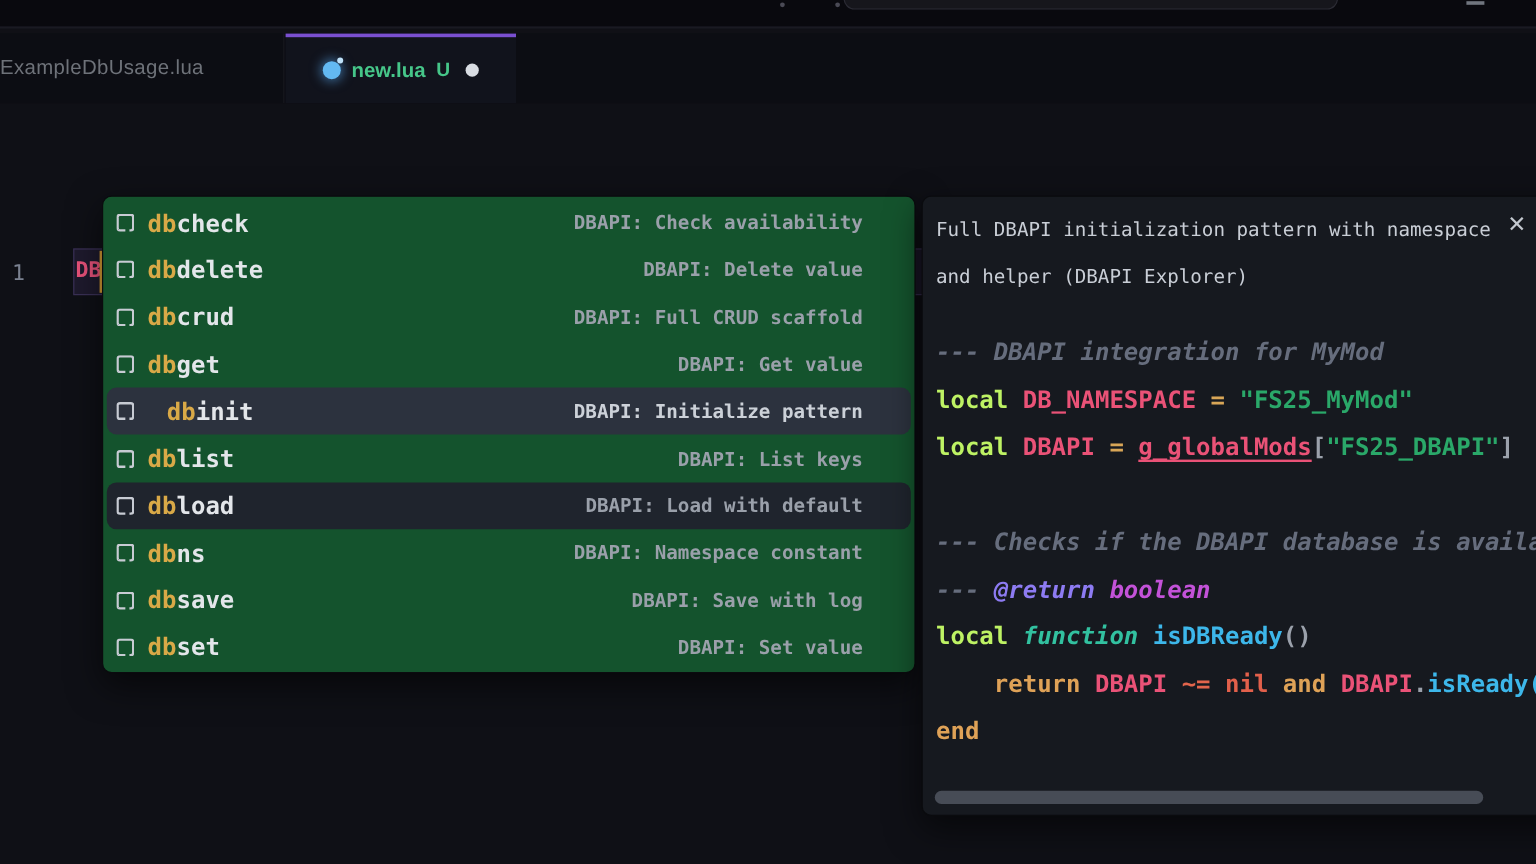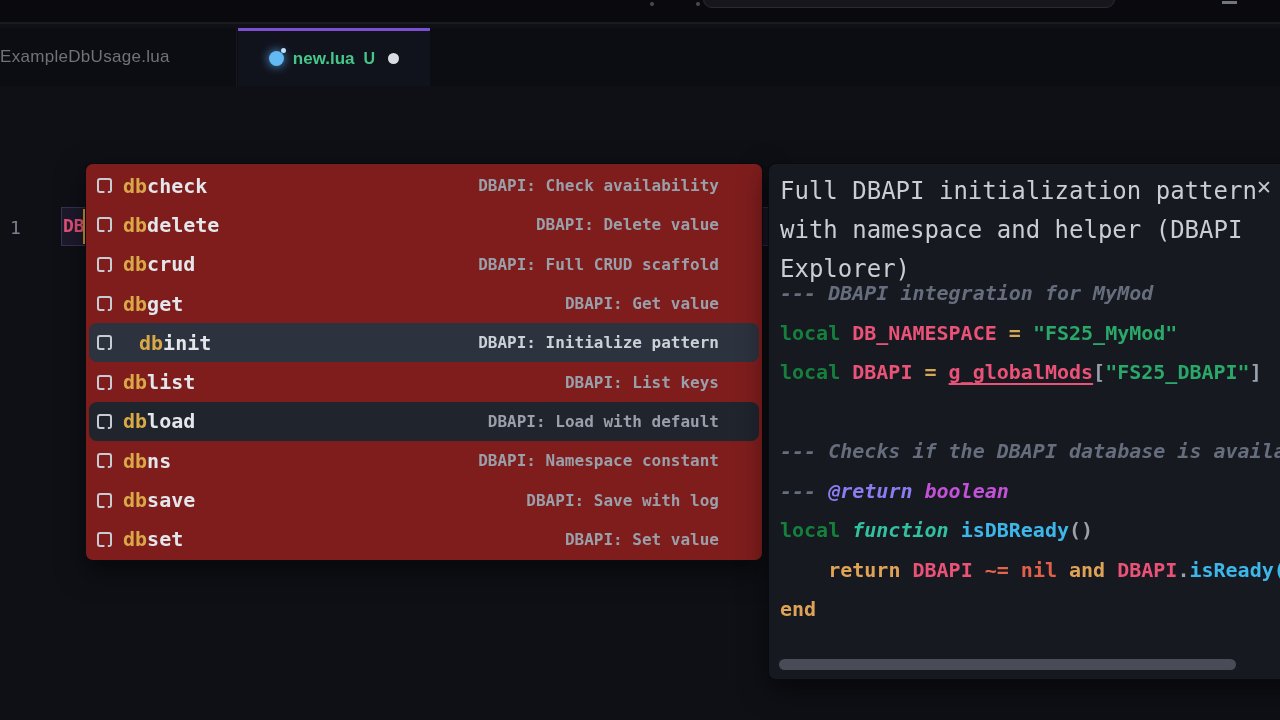--- a/index.html
+++ b/index.html
@@ -34,49 +34,49 @@
   .editor { position:absolute; left:0; top:86px; width:1280px; height:634px; background:#0f1016; }
   .line-number { position:absolute; left:10px; top:131px; width:30px; color:#7a8190;
                  font-size:18px; text-align:left; }
   .current-line { position:absolute; left:61px; top:121px; width:1219px; height:39px;
                   background:#1e1a2d; border:1px solid #3a3156; }
   .line-text { position:absolute; left:63px; top:129px; font-size:18px; font-weight:bold; color:#e8527a; }
   .caret { position:absolute; left:83px; top:123px; width:3px; height:35px; background:#d99d33; }
 
   
   .suggest { position:absolute; left:85px; top:163px; width:678px; height:398px;
-             background:#7f1d1d; border:1px solid #0a0b0e; border-radius:8px;
+             background:#14532d; border:1px solid #0a0b0e; border-radius:8px;
              box-shadow:0 10px 28px rgba(0,0,0,.55); padding:2px 3px; }
   .suggest-row { position:relative; display:flex; align-items:center; height:39.3px;
                  border-radius:8px; padding:0 40px 0 8px; cursor:default; }
   .suggest-row.selected { background:#2c323e;gap:16px; }
   .suggest-row.hovered  { background:#1f242d; }
   .snippet-icon { flex:0 0 auto; width:15px; height:15px; margin-right:11px;
                   border:2px solid #c7cbd3; border-bottom:2px dashed #c7cbd3; border-radius:3px; }
   .sg-label { font-size:20px; font-weight:bold; color:#e3e6ea; white-space:pre; }
   .sg-match { color:#d9a947; }
   .sg-desc { margin-left:auto; font-size:16px; font-weight:bold; color:#9aa0aa; white-space:pre; }
   .suggest-row.selected .sg-desc { color:#ccd1d8; }
 
   
   .docs { position:absolute; left:768px; top:163px; width:640px; height:517px;
           background:#16191f; border:1px solid #0a0b0e; border-radius:8px;
           box-shadow:0 10px 28px rgba(0,0,0,.55); }
-  .docs-header { position:absolute; left:11px; top:8px; width:482px; font-size:24px;
+  .docs-header { position:absolute; left:11px; top:8px; width:482px; font-size:16px;
                  line-height:39px; color:#c9ced6; }
   .docs-close { position:absolute; left:487px; top:12px; font-size:19px; color:#c3c8cf;
                 font-family:"DejaVu Sans", sans-serif; cursor:default; }
   .docs-code { position:absolute; left:11px; top:110px; width:620px; font-weight:bold; }
   .code-line { height:39.5px; line-height:39.5px; font-size:20px; white-space:pre; }
   .docs-hscroll { position:absolute; left:10px; top:495px; width:457px; height:11px;
                   border-radius:6px; background:#474c56; }
 
   
   .tk-cm  { color:#666d7d; font-style:italic; }
-  .tk-kw2 { color:#15803d; }
+  .tk-kw2 { color:#bef264; }
   .tk-kwf { color:#32c1a0; font-style:italic; }
   .tk-var { color:#ea5277; }
   .tk-varu{ color:#ea5277; text-decoration:underline; text-underline-offset:4px;margin-top:44px; }
   .tk-op  { color:#d8a657; }
   .tk-opr { color:#e2654c; }
   .tk-str { color:#2aa869; }
   .tk-ann { color:#8d7bf2; font-style:italic; }
   .tk-typ { color:#c352d8; font-style:italic; }
   .tk-fn  { color:#3db7ea; }
   .tk-pt  { color:#9ba1ab; }

